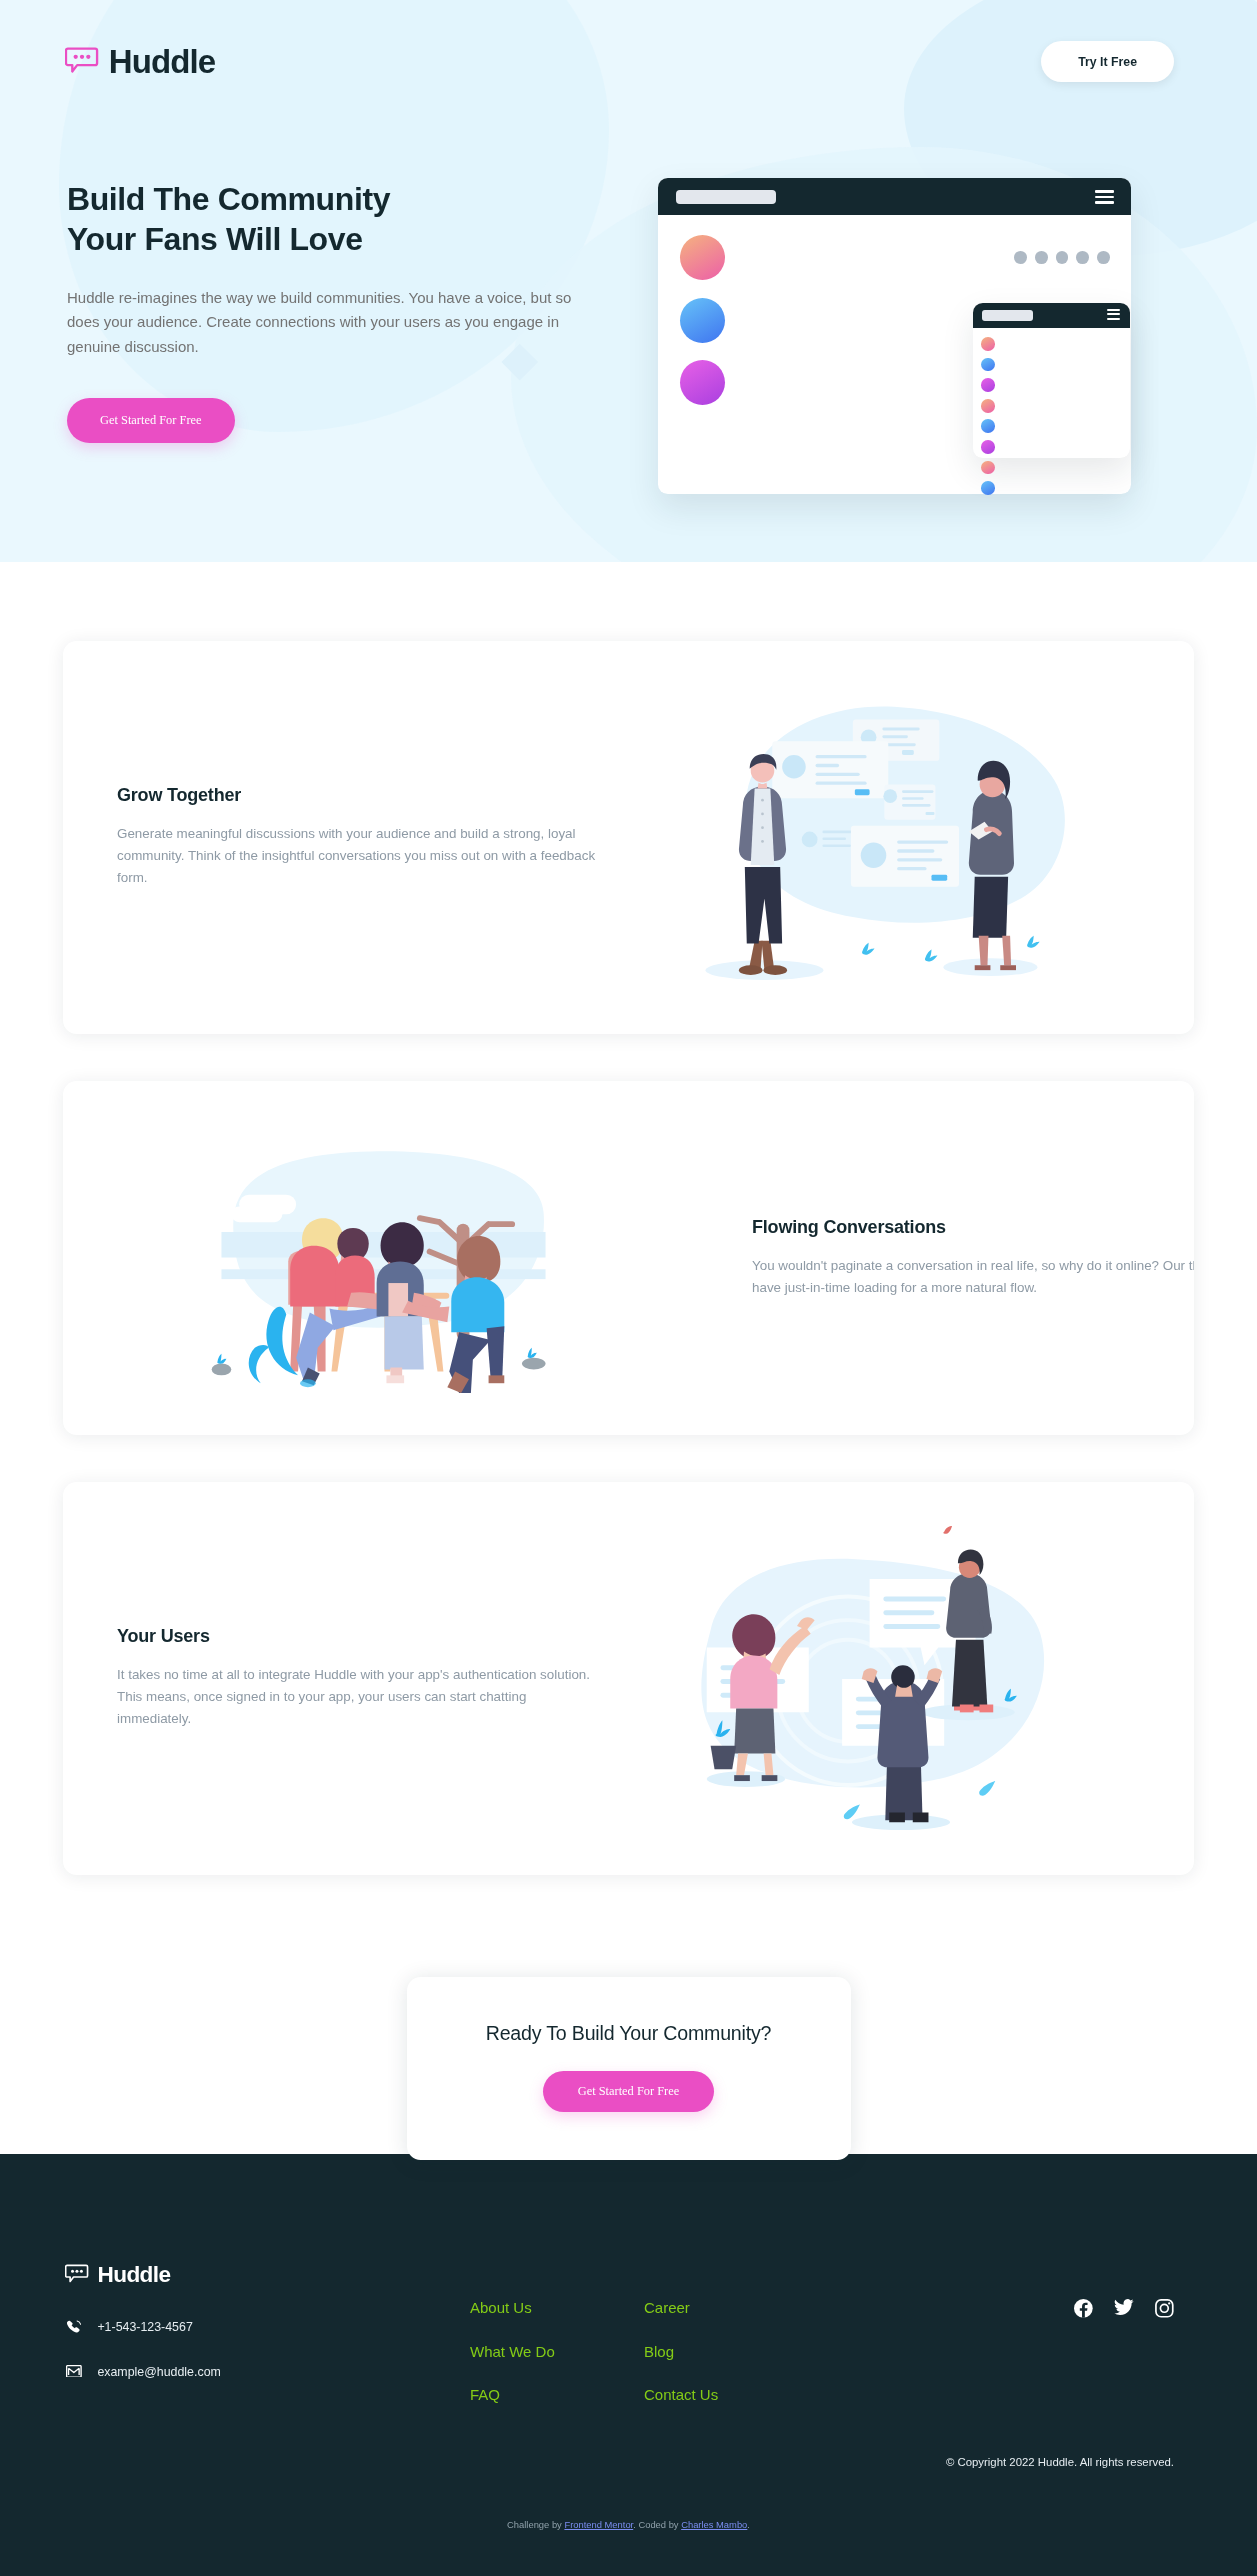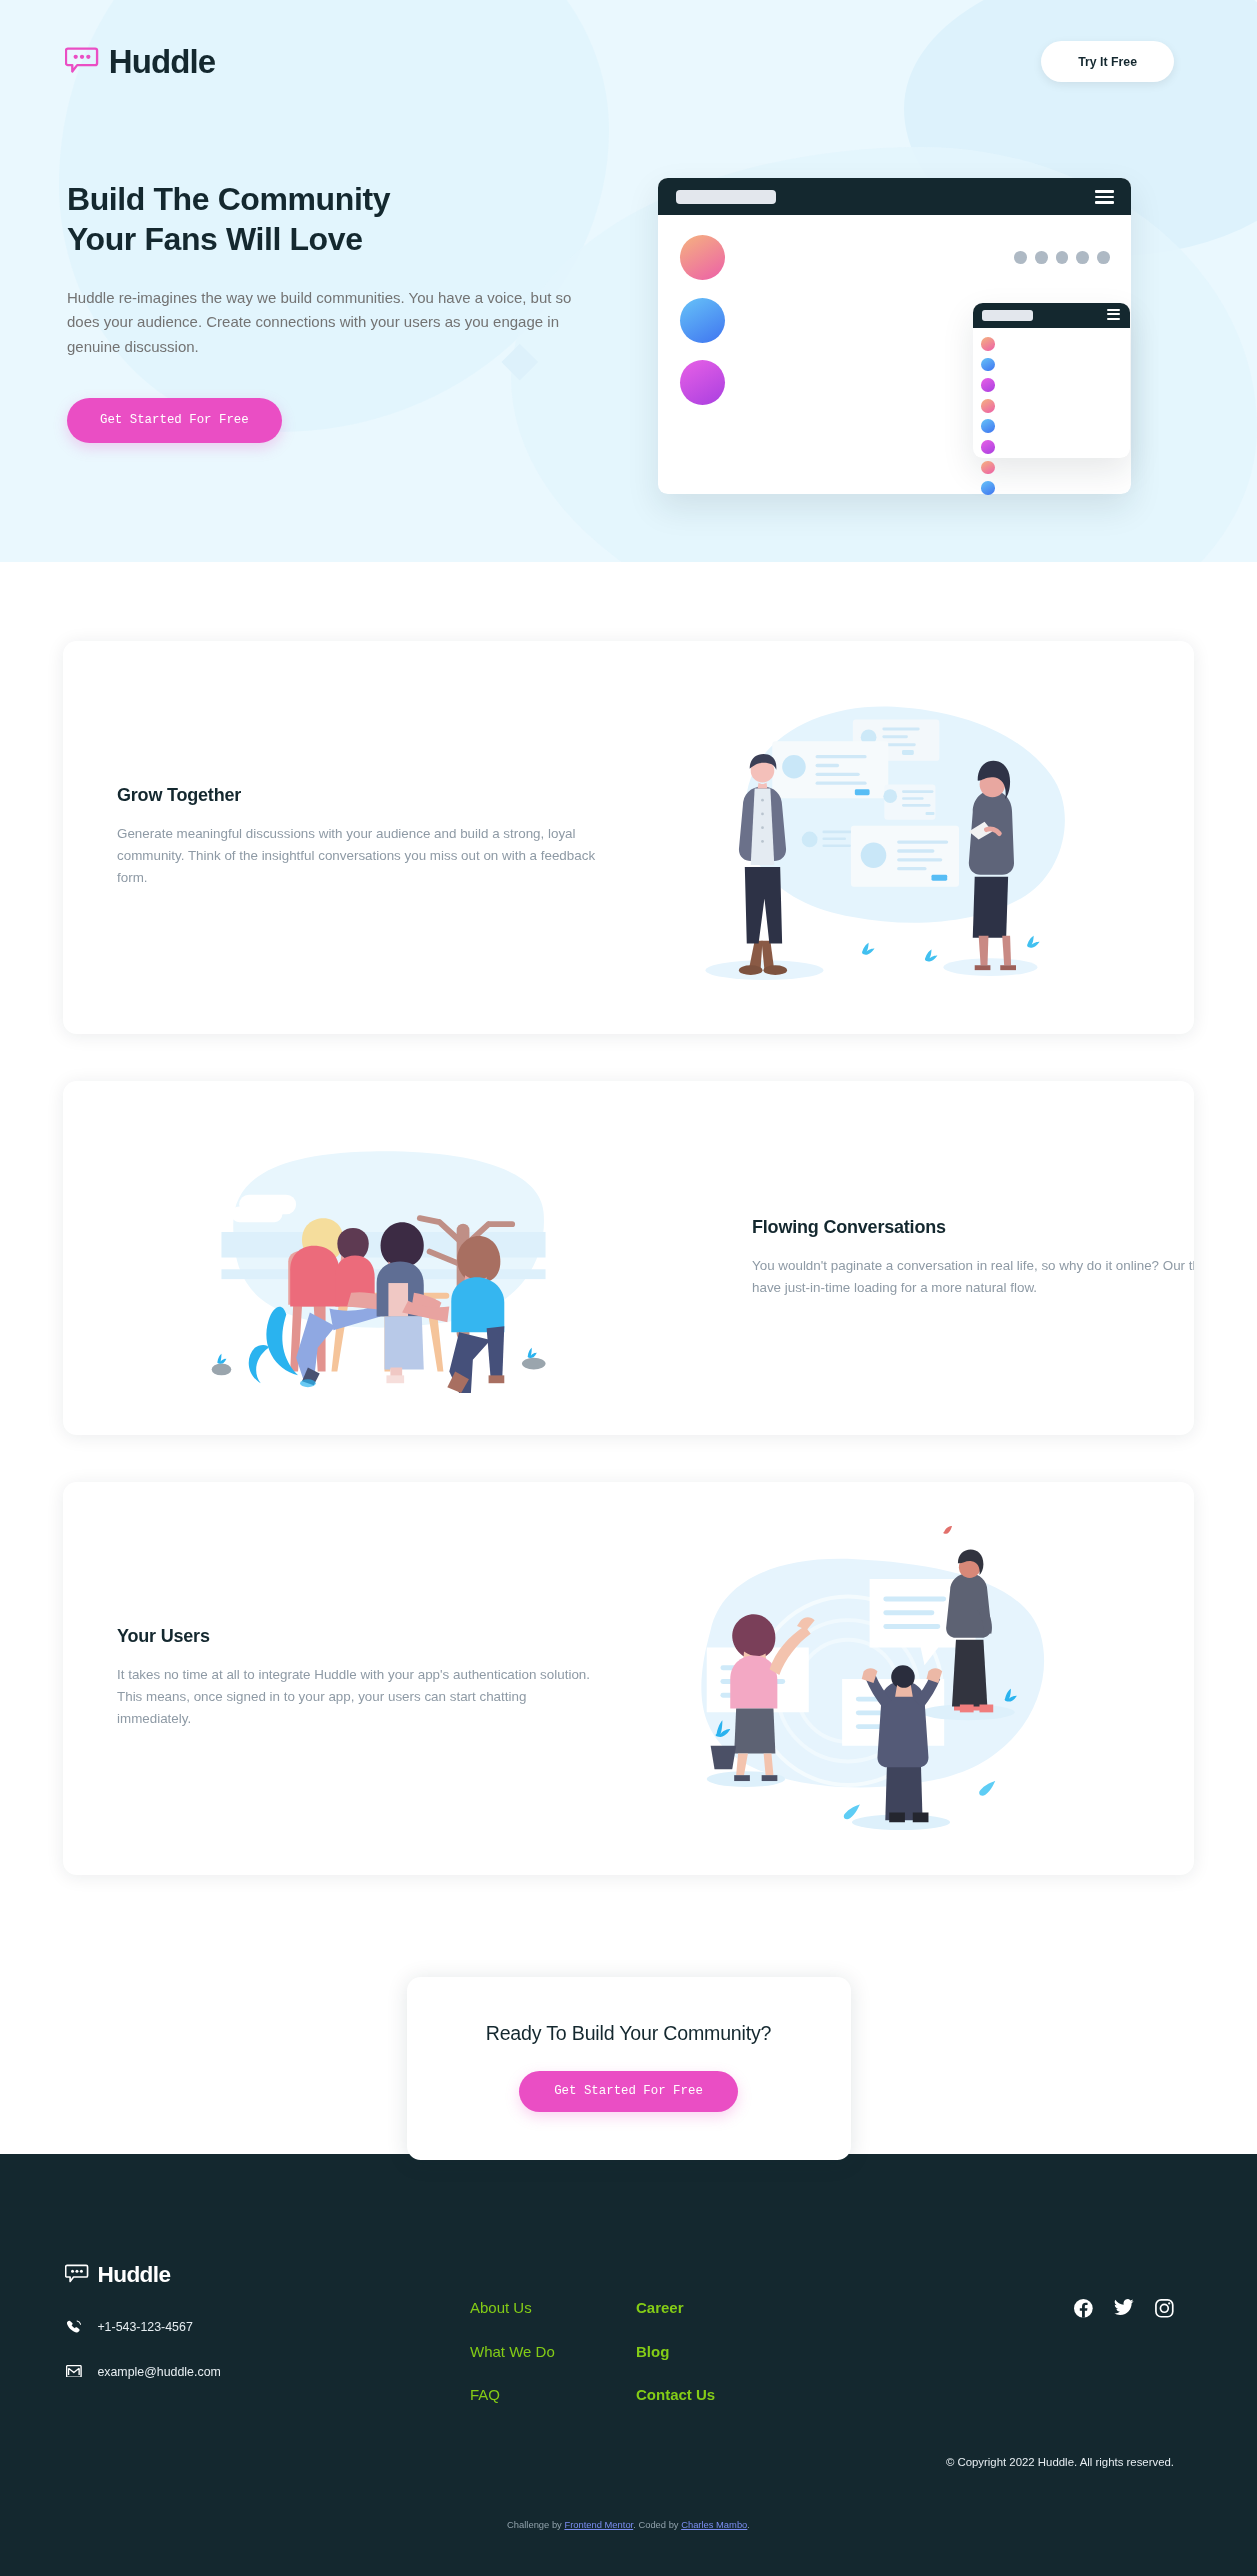--- a/index.html
+++ b/index.html
@@ -101,21 +101,21 @@
     color: #737373;
   }
   .btn-pink {
     display: inline-flex;
     align-items: center;
     justify-content: center;
     background: #ea4ec4;
     border: none;
     border-radius: 29.5px;
     color: #fff;
-    font-family: Liberation Mono, monospace;
+    font-family: Liberation Serif, serif;
     cursor: pointer;
     box-shadow: 0 4.9px 13.7px rgba(234,78,196,.25);
   }
   .btn-hero { margin-top: 39px; height: 45px; padding: 0 33px; font-size: 12.4px; font-weight: 400; }
 
   .hero-art { position: relative; width: 550px; margin-left: 17.7px; margin-top: 11.8px; }
 
   
   .mock { position: absolute; border-radius: 9.8px; background: #fff; box-shadow: 0 13.7px 33px rgba(20,40,50,.10); }
   .mock-big { left: 23.6px; top: 17.7px; width: 473px; height: 316px; }
@@ -206,21 +206,21 @@
   }
   .f-cols { display: flex; }
   .f-col-brand { width: 354px; }
   .f-logo { display:flex; align-items:center; gap: 7.9px; }
   .f-logo-text { font-size: 22.6px; font-weight: 700; color: #fff; letter-spacing: -0.6px; }
   .f-contact { margin-top: 29.5px; }
   .f-item { display:flex; gap: 14.7px; margin-bottom: 25.5px; align-items: flex-start; }
   .f-ico { width: 17.7px; flex: none; display:flex; justify-content:center; padding-top: 2px; }
   .f-text { font-size: 12.4px; line-height: 1.58; color: #e6edf1; }
   .f-links { width: 162px; padding-top: 37px; }
-  .f-links.c2 { margin-left: 4px; width: 196px; font-weight: bold; }
+  .f-links.c2 { margin-left: 12px; width: 196px; }
   .f-links a { display:block; font-size: 15px; color: #84cc16; text-decoration: none; margin-bottom: 26.5px; }
   .f-social { margin-left: auto; padding-top: 37px; display:flex; gap: 21.6px; align-items: flex-start; }
   .f-social span { cursor: pointer; display:block; }
   .f-copy { position: absolute; right: 83px; top: 302px; font-size: 11.4px; color: #e6edf1; }
   .f-attr { position: absolute; left: 0; right: 0; top: 365px; text-align: center; font-size: 9.4px; color: #8fa0aa; }
   .f-attr a { color: #7a8df0; }
 
   
   .f-col-gap1 { width: 51px; }
 </style>

